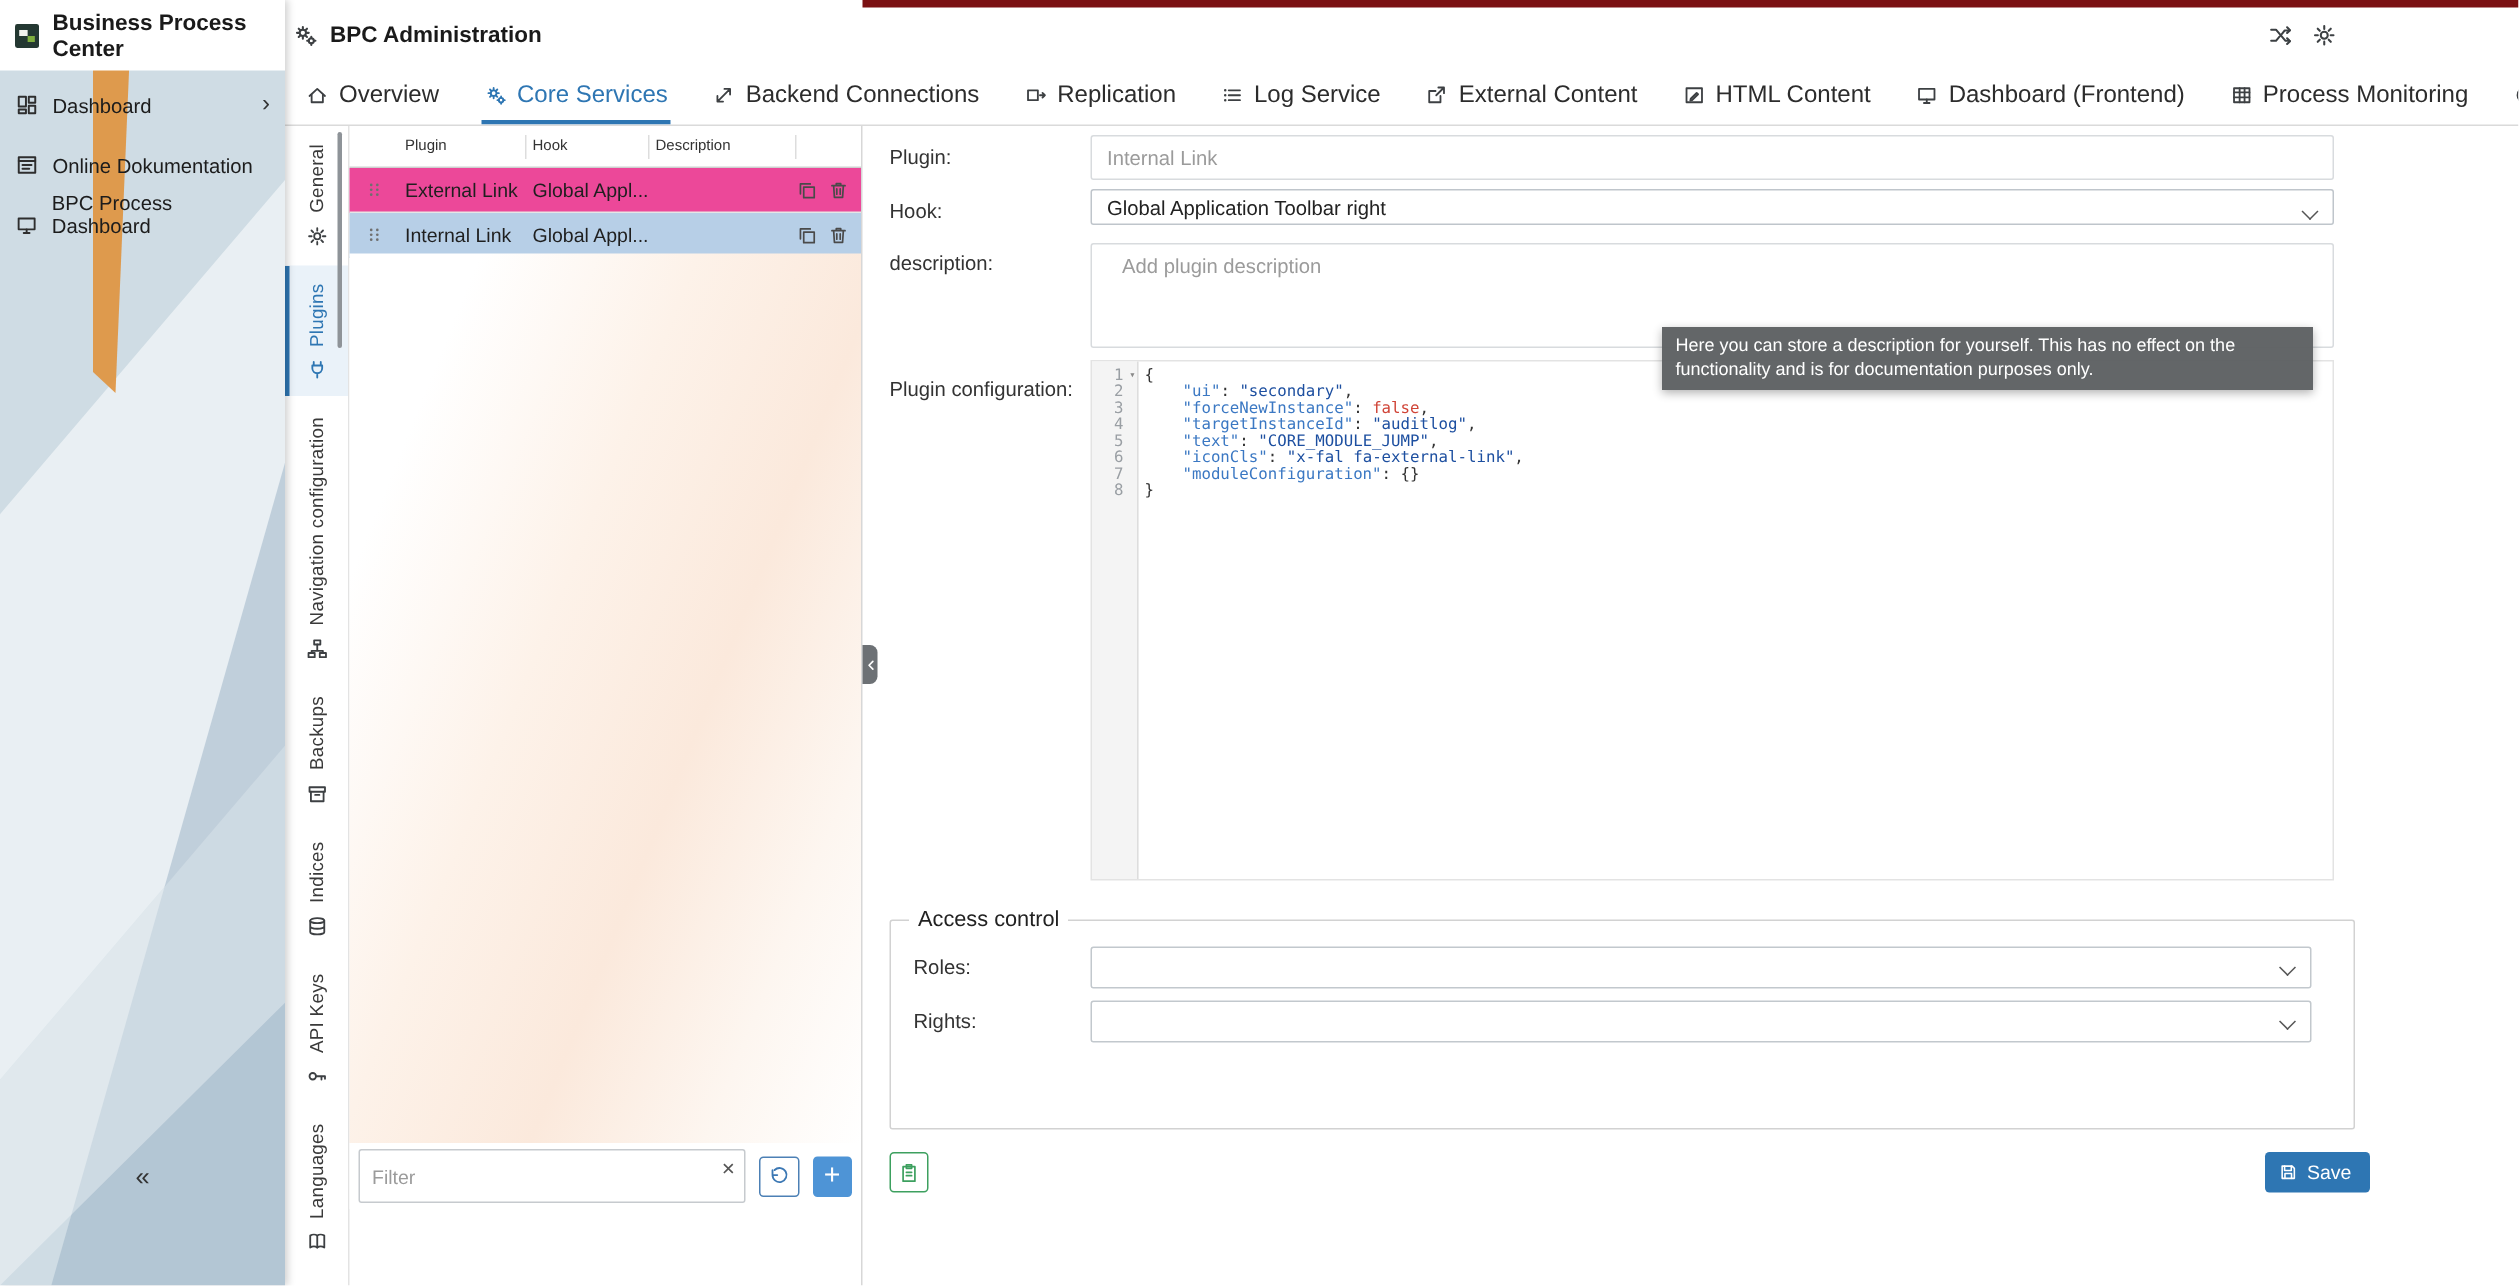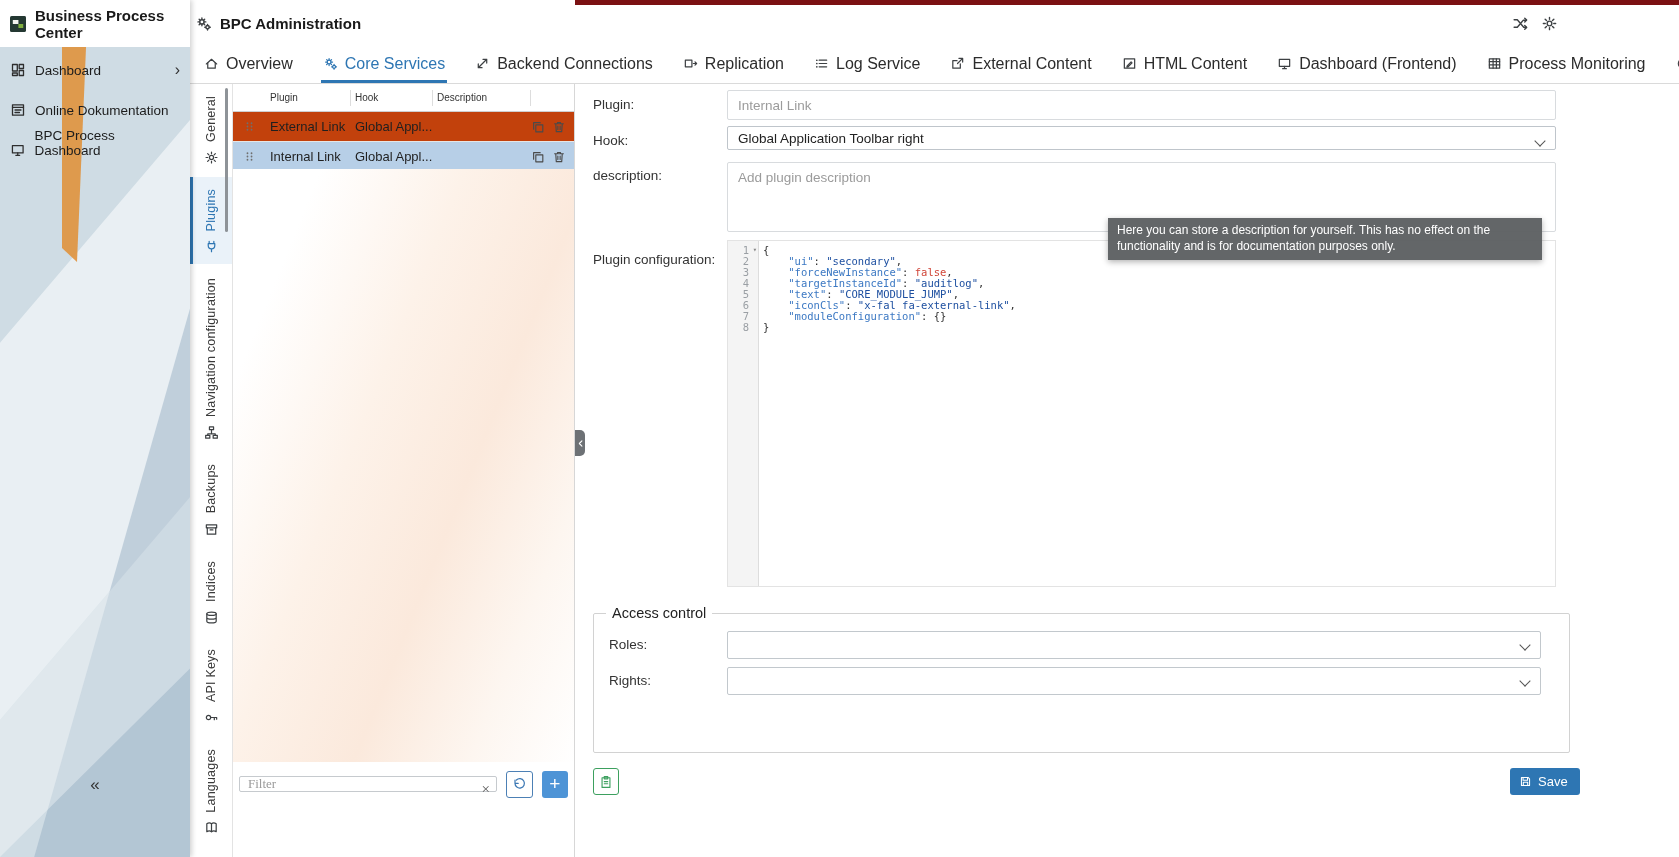--- a/index.html
+++ b/index.html
@@ -59,31 +59,31 @@
   .vscroll{position:absolute;right:4px;top:4px;width:3px;height:144px;background:#8e9398;border-radius:2px;}
 
   
   .listpanel{position:absolute;left:232px;top:84px;width:343px;height:773px;background:#fff;
              border-left:1px solid #e3e3e3;border-right:1px solid #d7d7d7;box-sizing:border-box;}
   .lheader{display:grid;grid-template-columns:33px 85px 82px 1fr 43px;height:27px;align-items:center;
            border-bottom:1px solid #cfcfcf;font-size:10px;color:#333;}
   .hcell{padding-left:4px;height:16px;line-height:16px;}
   .hcell.sep{border-right:1px solid #ddd;}
   .lrow{display:grid;grid-template-columns:33px 85px 82px 1fr 43px;height:29px;align-items:center;
-        border-bottom:1px solid #e6e6e6;font-size:13px;color:#1f1f1f;background:#c2410c;cursor:pointer;}
+        border-bottom:1px solid #e6e6e6;font-size:13px;color:#1f1f1f;background:#ec4899;cursor:pointer;}
   .lrow.selected{background:var(--selrow,#b7cfe7);border-color:#a9c4de;}
   .cell{padding-left:4px;overflow:hidden;text-overflow:ellipsis;white-space:nowrap;}
   .grip{display:flex;justify-content:center;color:#6f6f6f;}
   .acts{display:flex;gap:7px;justify-content:flex-end;padding-right:8px;color:#4a4a4a;}
   .acts .ic{cursor:pointer;}
   .lbody{position:absolute;left:0;right:0;top:85px;height:593px;
          background:linear-gradient(112deg,#ffffff 15%,#fdf2e9 40%,#fbe9dc 62%,#fdf6f0 82%,#ffffff 100%);}
   .lfilter{position:absolute;left:0;right:0;top:678px;height:44px;background:#fff;display:flex;
            align-items:center;padding:0 6px;gap:9px;box-sizing:border-box;}
-  .filter-wrap{position:relative;width:263px;height:16px;font-family:Liberation Serif, serif;}
+  .filter-wrap{position:relative;width:263px;height:36px;}
   .filter-input{width:100%;height:100%;border:1px solid #c6cace;border-radius:2px;padding:0 24px 0 8px;
                 font-size:13px;box-sizing:border-box;color:#333;font-family:inherit;outline:none;}
   .filter-clear{position:absolute;right:7px;top:4px;font-size:15px;color:#555;cursor:pointer;line-height:19px;}
   .btn-undo{width:27px;height:27px;border:1px solid #4c80b5;border-radius:3px;background:#fff;
             color:#3c78b4;display:flex;align-items:center;justify-content:center;cursor:pointer;padding:0;}
   .btn-add{width:27px;height:27px;border:none;border-radius:3px;background:#4e94d6;color:#fff;
            font-size:19px;line-height:1;display:flex;align-items:center;justify-content:center;cursor:pointer;padding:0 0 2px;}
   .split-handle{position:absolute;left:575px;top:430px;width:10px;height:26px;background:#6d7175;
                 border-radius:0 5px 5px 0;color:#fff;display:flex;align-items:center;justify-content:center;
                 z-index:20;cursor:pointer;}
@@ -94,21 +94,21 @@
   .finput{position:absolute;left:142px;width:829px;height:30px;box-sizing:border-box;background:#fff;
           border:1px solid #d8dbde;border-radius:2px;font-size:13.5px;padding:0 10px;font-family:inherit;outline:none;}
   #inp-plugin{top:6px;color:#9b9b9b;}
   .combo{position:absolute;left:142px;width:829px;height:24px;border:1px solid #bfc5cb;border-radius:2px;
          background:#fff;display:flex;align-items:center;padding:0 30px 0 10px;font-size:13.5px;color:#222;
          box-sizing:border-box;cursor:pointer;}
   #combo-hook{top:42px;}
   .chev{position:absolute;right:11px;top:10px;width:7px;height:7px;border-right:1.6px solid #555;
         border-bottom:1.6px solid #555;transform:rotate(45deg);}
   .ftextarea{position:absolute;left:142px;top:78px;width:829px;height:70px;border:1px solid #d8dbde;
-             border-radius:2px;padding:7px 10px;font-size:13.5px;font-family:inherit;resize:none;
+             border-radius:2px;padding:7px 20px;font-size:13.5px;font-family:inherit;resize:none;
              box-sizing:border-box;color:#333;outline:none;}
   .ftextarea::placeholder,.finput::placeholder,.filter-input::placeholder{color:#9b9b9b;}
   .tooltip{position:absolute;left:523px;top:134px;width:434px;background:var(--tipbg,rgba(93,96,98,.96));
            color:#fff;font-size:12px;line-height:16px;padding:4px 9px 6px;box-sizing:border-box;
            box-shadow:0 2px 6px rgba(0,0,0,.3);z-index:25;}
   .editor{position:absolute;left:142px;top:156px;width:829px;height:347px;border:1px solid #e3e3e3;
           display:flex;font-family:"DejaVu Sans Mono",monospace;font-size:10.5px;line-height:11px;
           box-sizing:border-box;background:#fff;}
   .gutter{width:31px;background:#f4f4f4;border-right:1px solid #ddd;color:#9a9fa4;text-align:right;
           padding-top:4px;box-sizing:border-box;}

